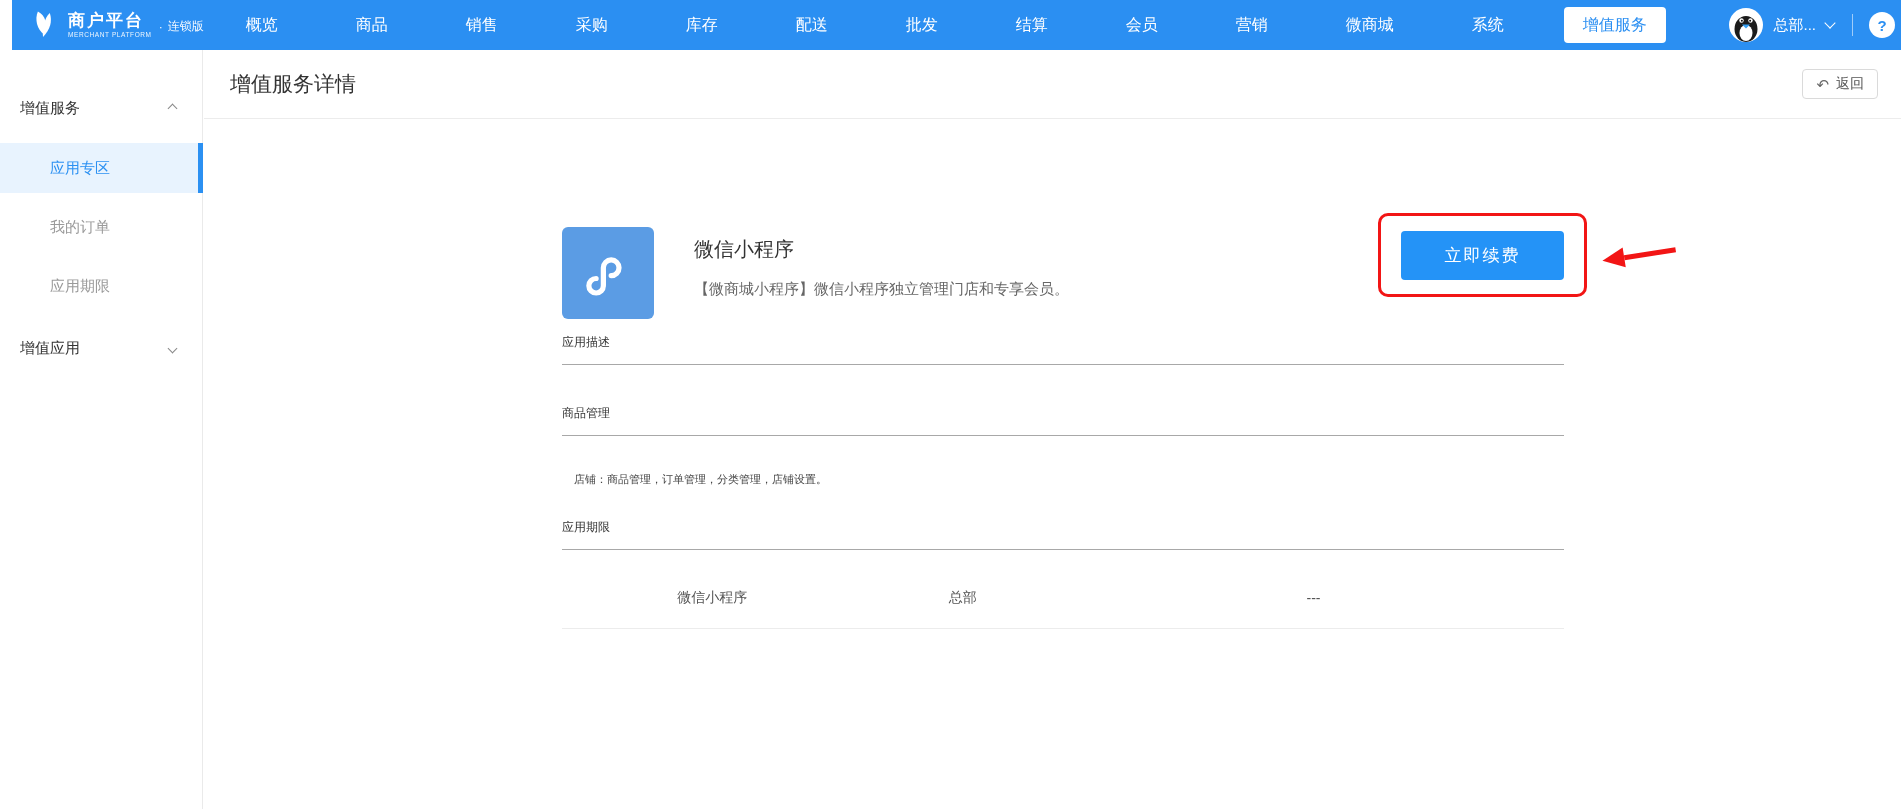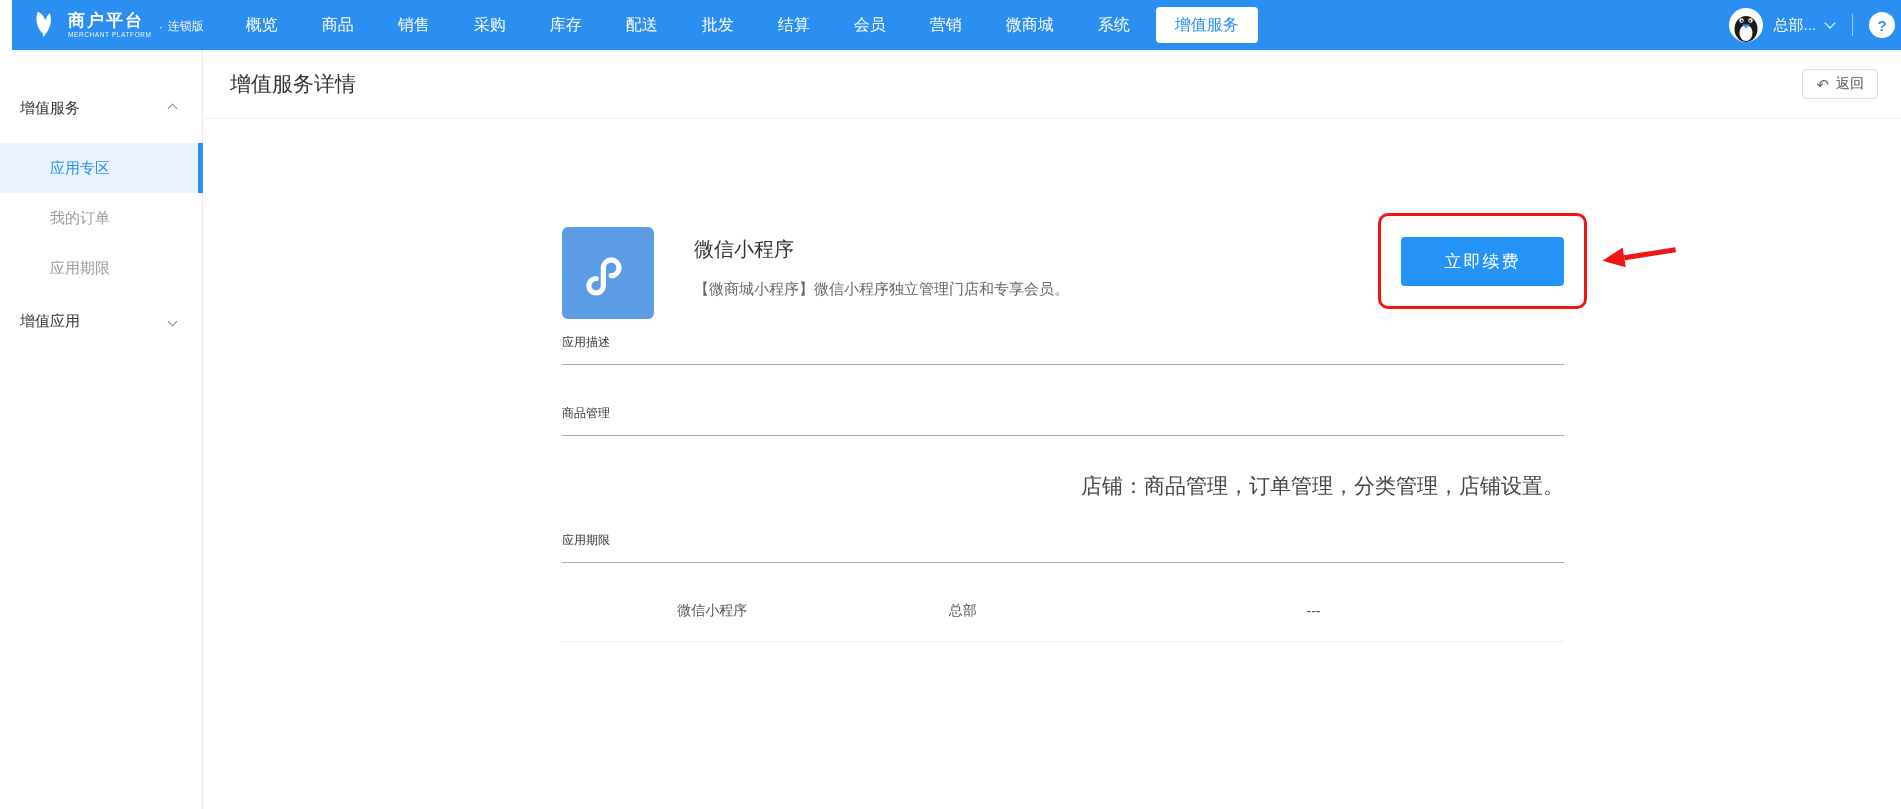--- a/index.html
+++ b/index.html
@@ -8,65 +8,65 @@
   a { text-decoration:none; }
 
   
   .topbar { position:absolute; top:0; left:12px; width:100%; height:50px; background:#2b8ff2; display:flex; align-items:center; color:#fff; z-index:5; }
   .brand { display:flex; align-items:center; margin-left:14px; }
   .brand-icon { width:34px; height:34px; }
   .brand-text { margin-left:8px; line-height:1; }
   .brand-name { font-size:17px; font-weight:bold; letter-spacing:2px; }
   .brand-sub { font-size:6.5px; letter-spacing:.6px; margin-top:3px; opacity:.92; }
   .brand-edition { font-size:12px; margin-left:7px; display:flex; gap:5px; align-items:center; opacity:.95; padding-top:3px; }
-  .nav { display:flex; align-items:center; margin-left:20px; height:100%; }
+  .nav { display:flex; align-items:center; margin-left:20px; height:100%;gap:34px; }
   .nav-item { color:#fff; font-size:16px; padding:0 22px; height:100%; display:flex; align-items:center; cursor:pointer; }
   .nav-item.active { background:#fff; color:#2b8ff2; height:36px; align-self:center; border-radius:4px; margin:0 4px; padding:0 19px; }
   .top-right { margin-left:auto; display:flex; align-items:center; margin-right:18px; }
   .avatar { width:34px; height:34px; border-radius:50%; background:#fff; overflow:hidden; cursor:pointer; }
   .user-name { font-size:15px; margin-left:10px; cursor:pointer; }
   .chev { display:inline-block; width:8px; height:8px; border-right:1.5px solid currentColor; border-bottom:1.5px solid currentColor; }
   .chev-down { transform:rotate(45deg); }
   .chev-up { transform:rotate(-135deg); }
   .top-right .chev { margin-left:10px; margin-top:-4px; color:#fff; cursor:pointer; }
   .v-divider { width:1px; height:22px; background:rgba(255,255,255,.55); margin:0 16px 0 18px; }
   .help { width:26px; height:26px; border-radius:50%; background:#fff; color:#2b8ff2; font-weight:bold; font-size:15px; display:flex; align-items:center; justify-content:center; cursor:pointer; }
 
   
   .sidebar { position:absolute; top:50px; left:0; bottom:0; width:203px; background:#fff; border-right:1px solid #eaeaea; padding-top:30px; }
   .side-group-h { height:56px; display:flex; align-items:center; justify-content:space-between; padding:0 26px 0 20px; font-size:15px; color:#333; cursor:pointer; }
   .side-group-h .chev { color:#888; width:7px; height:7px; }
-  .side-item { height:50px; line-height:50px; padding-left:50px; font-size:15px; color:#9a9a9a; margin:0 0; cursor:pointer; position:relative; display:block; }
+  .side-item { height:50px; line-height:50px; padding-left:50px; font-size:15px; color:#9a9a9a; margin:9px 0; cursor:pointer; position:relative; display:block; }
   .side-item.first { margin-top:7px; }
   .side-item.active { background:#e8f3fe; color:#2b90f2; }
   .side-item.active::after { content:""; position:absolute; right:-1px; top:0; bottom:0; width:5px; background:#2b90f2; }
 
   
   .main { position:absolute; left:204px; top:50px; right:0; bottom:0; background:#fff; }
   .page-header { height:69px; border-bottom:1px solid #ececec; display:flex; align-items:center; padding:0 23px 0 26px; }
   .page-title { font-size:21px; color:#333; font-weight:500; }
   .back-btn { margin-left:auto; height:30px; padding:0 13px; background:#fff; border:1px solid #dadada; border-radius:4px; color:#555; font-size:14px; display:flex; align-items:center; gap:7px; cursor:pointer; font-family:inherit; }
   .back-arrow { font-size:15px; color:#666; line-height:1; }
 
   .content { position:relative; width:1002px; margin:108px 0 0 358px; }
   .app-row { position:relative; height:92px; }
   .app-icon { position:absolute; left:0; top:0; width:92px; height:92px; background:#5b9ce4; border-radius:6px; display:flex; align-items:center; justify-content:center; }
   .app-info { margin-left:132px; padding-top:9px; }
   .app-name { font-size:20px; color:#333; }
   .app-summary { font-size:15px; color:#666; margin-top:17px; }
-  .annotation-box { position:absolute; top:-14px; right:-23px; width:209px; height:96px; border:3px solid #f21515; border-radius:10px; display:flex; align-items:center; justify-content:center; }
+  .annotation-box { position:absolute; top:-14px; right:-23px; width:209px; height:84px; border:3px solid #f21515; border-radius:10px; display:flex; align-items:center; justify-content:center; }
   .renew-btn { width:163px; height:49px; background:#2493f7; color:#fff; font-size:17px; letter-spacing:2px; border:none; border-radius:4px; cursor:pointer; font-family:inherit; }
   .annotation-arrow { position:absolute; top:18px; right:-112px; display:flex; align-items:center; transform:rotate(-9deg); }
   .annotation-arrow .head { width:0; height:0; border-top:10px solid transparent; border-bottom:10px solid transparent; border-right:22px solid #f21515; }
   .annotation-arrow .shaft { width:52px; height:5px; background:#f21515; }
 
   .section-h { margin-top:15px; font-size:12px; color:#333; padding-bottom:13px; border-bottom:1px solid #a8a8a8; }
   .desc-body { margin-top:30px; text-align:center; font-size:15.5px; color:#333; line-height:29px; }
   .mt-features { margin-top:40px; }
-  .features-body { margin-top:36px; padding-left:12px; font-size:21px; color:#444;text-align:right; }
+  .features-body { margin-top:36px; padding-left:12px; font-size:11px; color:#444; }
   .mt-validity { margin-top:32px; }
   .vtable { margin-top:17px; }
   .t-head { display:flex; align-items:center; height:65px; background:#f7f8fa; font-size:15px; color:#333; }
   .t-row { display:flex; align-items:center; height:62px; font-size:14px; color:#555; border-bottom:1px solid #ececec; }
   .t-cell { text-align:center; }
   .c1 { width:30%; } .c2 { width:20%; } .c3 { width:50%; }
 </style>
 </head>
 <body>
 

